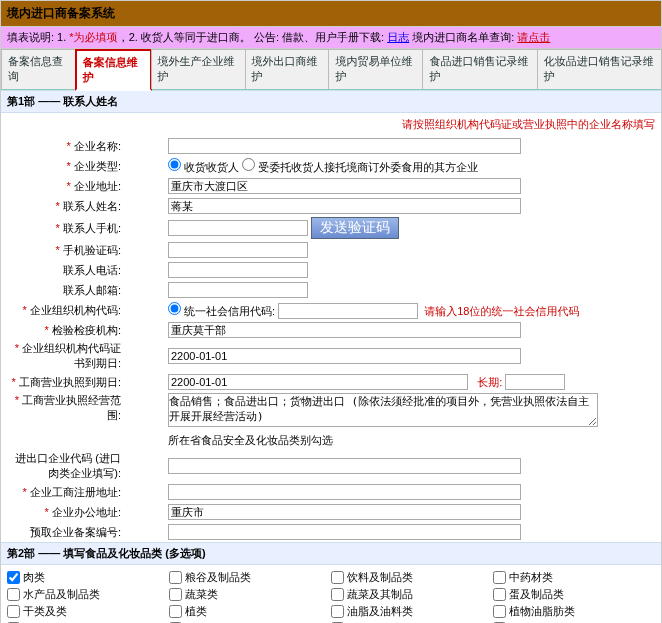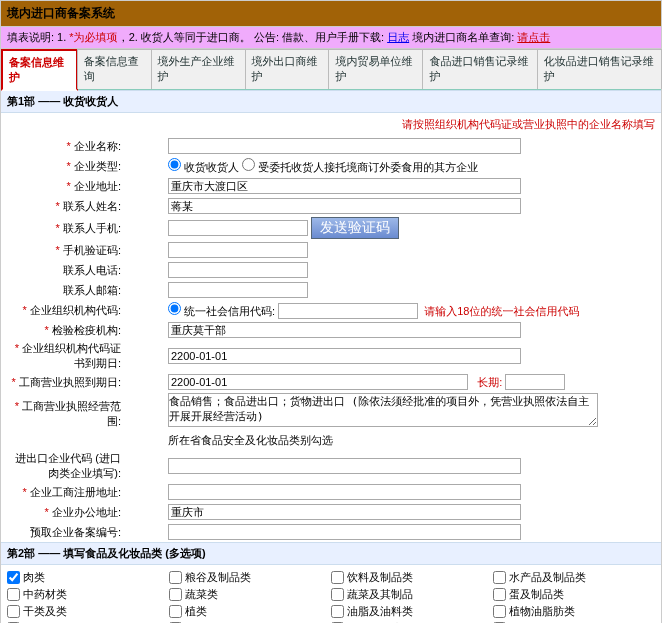--- a/index.html
+++ b/index.html
@@ -27,30 +27,30 @@
 </style>
 </head>
 <body>
 
 <div class="wrap">
   <div class="title">境内进口商备案系统</div>
   <div class="info-bar">
     <span>填表说明: 1. </span><span class="red">*为必填项</span><span>，2. 收货人等同于进口商。 公告: 借款、用户手册下载: </span><a href="#">日志</a><span>  境内进口商名单查询: </span><a href="#" class="red">请点击</a>
   </div>
   <div class="tabs">
+    <div class="tab">备案信息查询</div>
     <div class="tab active">备案信息维护</div>
-    <div class="tab">备案信息查询</div>
     <div class="tab">境外生产企业维护</div>
     <div class="tab">境外出口商维护</div>
     <div class="tab">境内贸易单位维护</div>
     <div class="tab">食品进口销售记录维护</div>
     <div class="tab">化妆品进口销售记录维护</div>
   </div>
 
-  <div class="section-hd">第1部 —— 收货收货人</div>
+  <div class="section-hd">第1部 —— 联系人姓名</div>
   <span class="hint-top">请按照组织机构代码证或营业执照中的企业名称填写</span>
 
   <div class="row">
       <div class="lbl"><span class="star">* </span><span>企业名称:</span></div>
       <div class="fld"><input type="text" class="w-long" style=""></div>
     </div>
 
   <div class="row">
       <div class="lbl"><span class="star">* </span><span>企业类型:</span></div>
       <div class="fld"><label><input type="radio" checked="" style=""> <span>收货收货人</span></label> <label><input type="radio" style=""> <span>受委托收货人接托境商订外委食用的其方企业</span></label></div>
@@ -99,21 +99,21 @@
   <div class="row">
       <div class="lbl"><span class="star">* </span><span>企业组织机构代码证书到期日:</span></div>
       <div class="fld"><input type="text" class="w-long" value="2200-01-01" style=""></div>
     </div>
 
   <div class="row">
       <div class="lbl"><span class="star">* </span><span>工商营业执照到期日:</span></div>
       <div class="fld"><input type="text" style="width: 300px;" value="2200-01-01"> &nbsp;&nbsp;<span class="star">长期:</span> <input type="text" style="width: 60px;"></div>
     </div>
 
-  <div class="row" style="align-items:flex-end">
+  <div class="row" style="align-items:flex-start">
       <div class="lbl"><span class="star">* </span><span>工商营业执照经营范围:</span></div>
       <div class="fld"><textarea style="">食品销售；食品进出口；货物进出口 (除依法须经批准的项目外，凭营业执照依法自主开展开展经营活动)</textarea></div>
     </div>
   <div class="row">
       <div class="lbl"></div>
       <div class="fld"><span>所在省食品安全及化妆品类别勾选</span></div>
     </div>
 
   <div class="row">
       <div class="lbl"><span>进出口企业代码 (进口肉类企业填写):</span></div>
@@ -144,28 +144,28 @@
       <label>
         <input type="checkbox" style="">
         <span>粮谷及制品类</span>
       </label>
       <label>
         <input type="checkbox" style="">
         <span>饮料及制品类</span>
       </label>
       <label>
         <input type="checkbox" style="">
+        <span>中药材类</span>
+      </label>
+      <label>
+        <input type="checkbox" style="">
         <span>水产品及制品类</span>
       </label>
       <label>
         <input type="checkbox" style="">
-        <span>中药材类</span>
-      </label>
-      <label>
-        <input type="checkbox" style="">
         <span>蔬菜类</span>
       </label>
       <label>
         <input type="checkbox" style="">
         <span>蔬菜及其制品</span>
       </label>
       <label>
         <input type="checkbox" style="">
         <span>蛋及制品类</span>
       </label>

